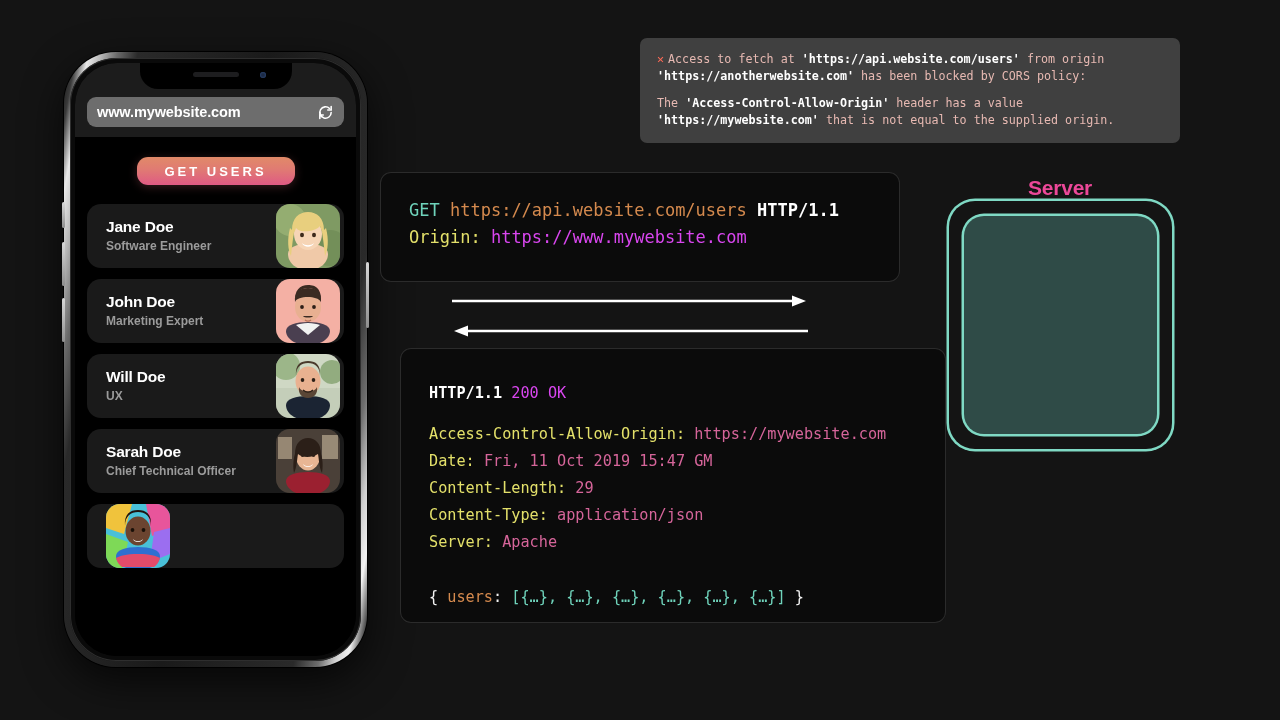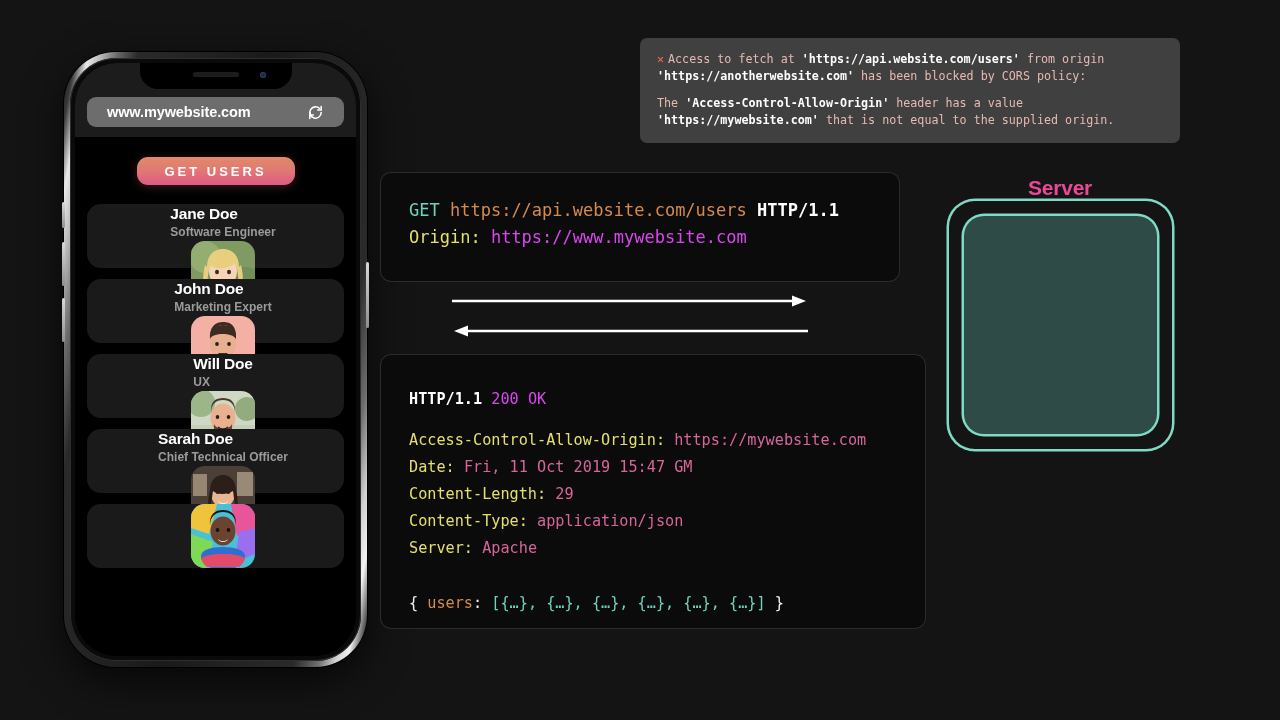--- a/index.html
+++ b/index.html
@@ -53,41 +53,41 @@
   }
 
   
   .chrome{
     position:absolute;left:0;right:0;top:0;height:74px;
     background:#1c1c1c;
     display:flex;align-items:flex-end;padding:0 12px 10px;box-sizing:border-box;
   }
   .urlbar{
     width:100%;height:30px;border-radius:9px;background:#6d6d6d;
-    display:flex;align-items:center;padding:0 20px;box-sizing:border-box;
+    display:flex;align-items:center;padding:0 10px;box-sizing:border-box;
   }
   .urltext{
     color:#fff;font-size:14.5px;font-weight:700;flex:1;
     white-space:nowrap;overflow:hidden;letter-spacing:-.1px;
   }
   .reload{width:17px;height:17px;flex:0 0 17px;}
 
   .app{position:absolute;left:0;right:0;top:74px;bottom:0;background:#000;padding:0 12px;box-sizing:border-box;}
   .getbtn{
     margin:20px auto 0;width:158px;height:28px;border-radius:11px;
     background:linear-gradient(180deg,#e18a68 0%,#e07a73 45%,#df5a84 100%);
     display:flex;align-items:center;justify-content:center;
     color:#fff;font-size:13px;font-weight:700;letter-spacing:3px;
     box-shadow:0 2px 10px rgba(224,110,120,.25);
   }
   .userlist{margin-top:19px;display:flex;flex-direction:column;gap:11px;}
   .urow{
     height:64px;border-radius:14px;background:#1a1a1a;
     display:flex;align-items:center;justify-content:space-between;
-    padding-left:19px;padding-right:4px;box-sizing:border-box;position:relative;flex-direction:column;
+    padding-left:19px;padding-right:4px;box-sizing:border-box;position:relative;
   }
   .uname{color:#fff;font-size:15.5px;font-weight:700;letter-spacing:-.2px;line-height:1.25;}
   .urole{color:#9b9b9b;font-size:12px;font-weight:700;line-height:1.4;margin-top:1px;}
   .avatar{
     width:64px;height:64px;border-radius:14px;overflow:hidden;flex:0 0 64px;position:relative;
   }
   .avatar svg{display:block;width:100%;height:100%;}
 
   
   .cors{
@@ -103,21 +103,21 @@
   .cors .gap{height:11px;}
 
   
   .panel{
     position:absolute;background:#0b0b0b;border-radius:11px;
     box-shadow:inset 0 0 0 1px #2b2b2b;
     font-family:"DejaVu Sans Mono","Liberation Mono",monospace;
     box-sizing:border-box;
   }
   .req{left:380px;top:172px;width:520px;height:110px;padding:25px 0 0 29px;}
-  .res{left:380px;top:348px;width:546px;height:275px;padding:32px 0 0 29px;margin-top:6px;}
+  .res{left:400px;top:348px;width:546px;height:275px;padding:32px 0 0 29px;}
   .line{font-size:17px;line-height:1.56;white-space:nowrap;}
   .res .line{font-size:15.2px;line-height:1.78;}
   .res .blank{height:14px;}
   .c-method{color:#6fd3bb;}
   .c-url{color:#d58a4e;}
   .c-proto{color:#ffffff;font-weight:700;}
   .c-key{color:#e3e06a;}
   .c-green{color:#d946ef;}
   .c-pink{color:#d6659a;text-align:right;}
   .c-white{color:#f2f2f2;}

